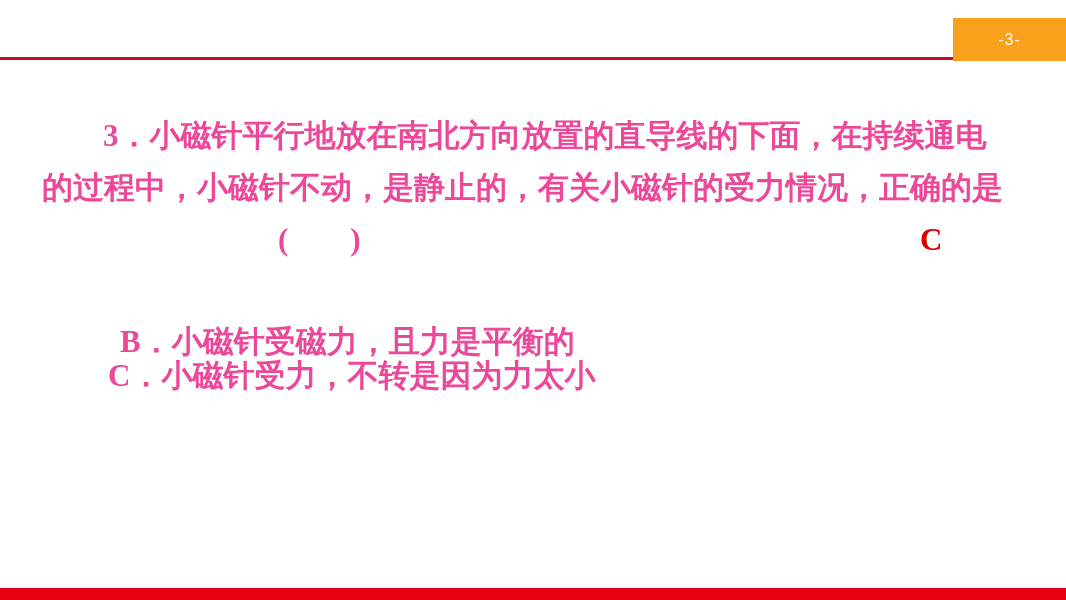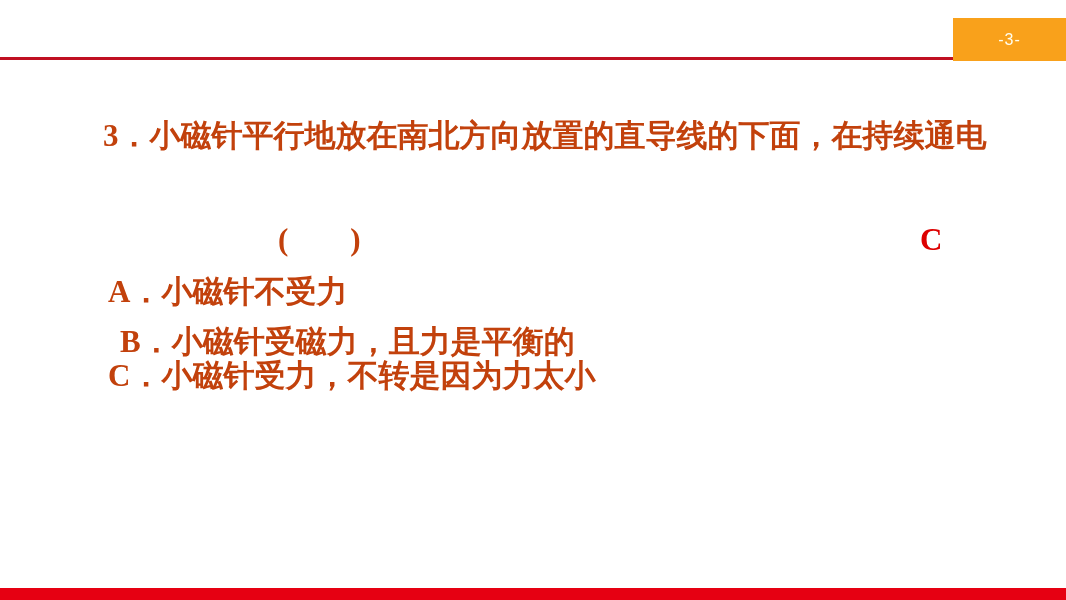--- a/index.html
+++ b/index.html
@@ -44,21 +44,21 @@
     bottom: 0;
     height: 12px;
     background: #E60012;
   }
   .txt {
     position: absolute;
     font-size: 31px;
     font-weight: bold;
     line-height: 40px;
     white-space: nowrap;
-    color: #c2410c;
+    color: #ec4899;
     font-family: Liberation Serif, serif;
   }
   .q-line1 { left: 103px; top: 116px; }
   .q-line2 { left: 42px;  top: 168px; }
   .bracket { left: 278px; top: 220px; }
   .answer  {
     left: 920px; top: 220px;
     color: #DD0000;
     font-family: "Liberation Serif", "DejaVu Serif", serif;
   }
@@ -71,22 +71,22 @@
 <body>
 
 <div class="slide">
   <div class="top-rule"></div>
 
   <div class="page-badge">
     <span>-3-</span>
   </div>
 
   <div class="txt q-line1">3．小磁针平行地放在南北方向放置的直导线的下面，在持续通电</div>
+  <div class="txt q-line2">的过程中，小磁针不动，是静止的，有关小磁针的受力情况，正确的是</div>
 
   <div class="txt bracket">(　　)</div>
   <div class="txt answer">C</div>
 
-  <div class="txt opt-a">A．小磁针不受力</div>
   <div class="txt opt-b">B．小磁针受磁力，且力是平衡的</div>
   <div class="txt opt-c">C．小磁针受力，不转是因为力太小</div>
 
   <div class="bottom-bar"></div>
 </div>
 
 </body></html>

